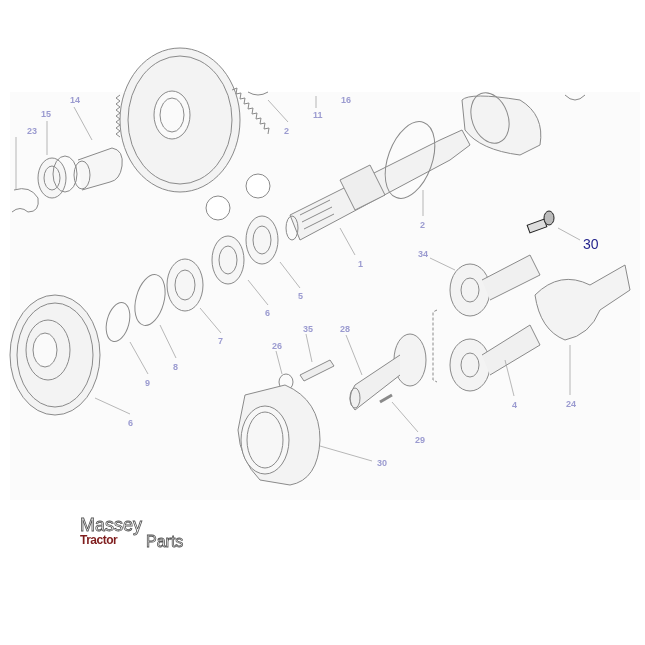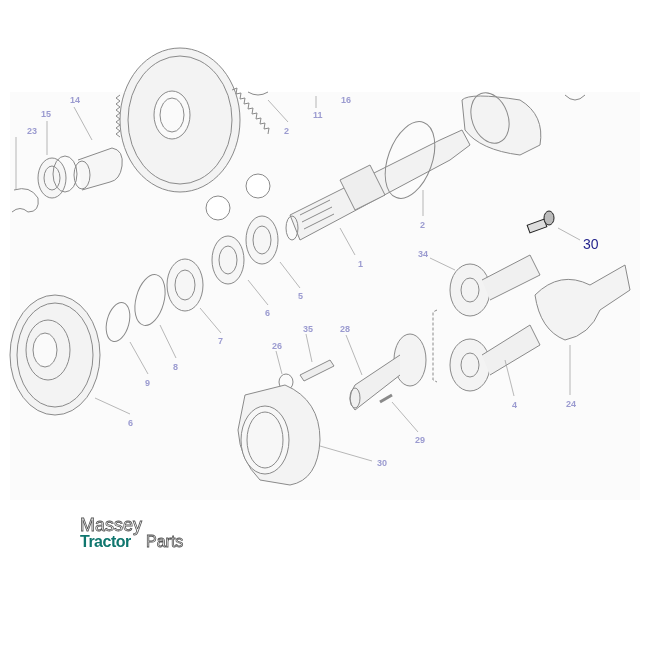--- a/index.html
+++ b/index.html
@@ -3,21 +3,21 @@
 <meta charset="utf-8">
 <style>
   html, body { margin:0; padding:0; background:#ffffff; }
   body { width:645px; height:645px; position:relative; overflow:hidden; font-family:"Liberation Sans", sans-serif; }
   .panel { position:absolute; left:10px; top:92px; width:630px; height:408px; background:#fbfbfb; }
   svg.diagram { position:absolute; left:0; top:0; width:645px; height:645px; }
   .lbl { position:absolute; font-size:9px; color:#9b9bd0; font-family:"Liberation Sans", sans-serif; line-height:1;font-weight:bold; }
   .lbl.hl { color:#1f1f8a; font-weight:normal; font-size:14px; }
   .logo { position:absolute; left:80px; top:515px; width:140px; height:40px; }
   .logo .l1 { position:absolute; left:0; top:0; font-size:18px; color:#ffffff; -webkit-text-stroke:0.8px #555; letter-spacing:0px; font-family:"Liberation Sans", sans-serif; }
-  .logo .l2 { position:absolute; left:0; top:18px; font-size:16px; font-weight:bold; color:#0f766e; letter-spacing:-0.5px; font-family:"Liberation Sans", sans-serif; }
+  .logo .l2 { position:absolute; left:0; top:18px; font-size:12px; font-weight:bold; color:#7f1d1d; letter-spacing:-0.5px; font-family:"Liberation Sans", sans-serif; }
   .logo .l3 { position:absolute; left:66px; top:18px; font-size:16px; color:#ffffff; -webkit-text-stroke:0.8px #555; font-family:"Liberation Sans", sans-serif; }
 </style>
 </head>
 <body>
 
 <div class="panel"></div>
 
 <svg class="diagram" viewBox="0 0 645 645" fill="none" stroke="#8a8a8a" stroke-width="1">
 
   <g>

